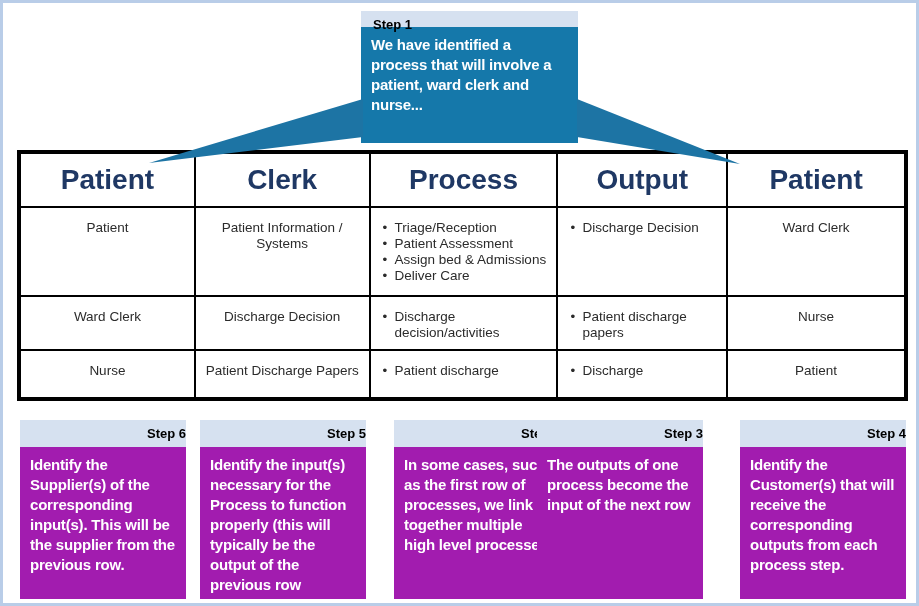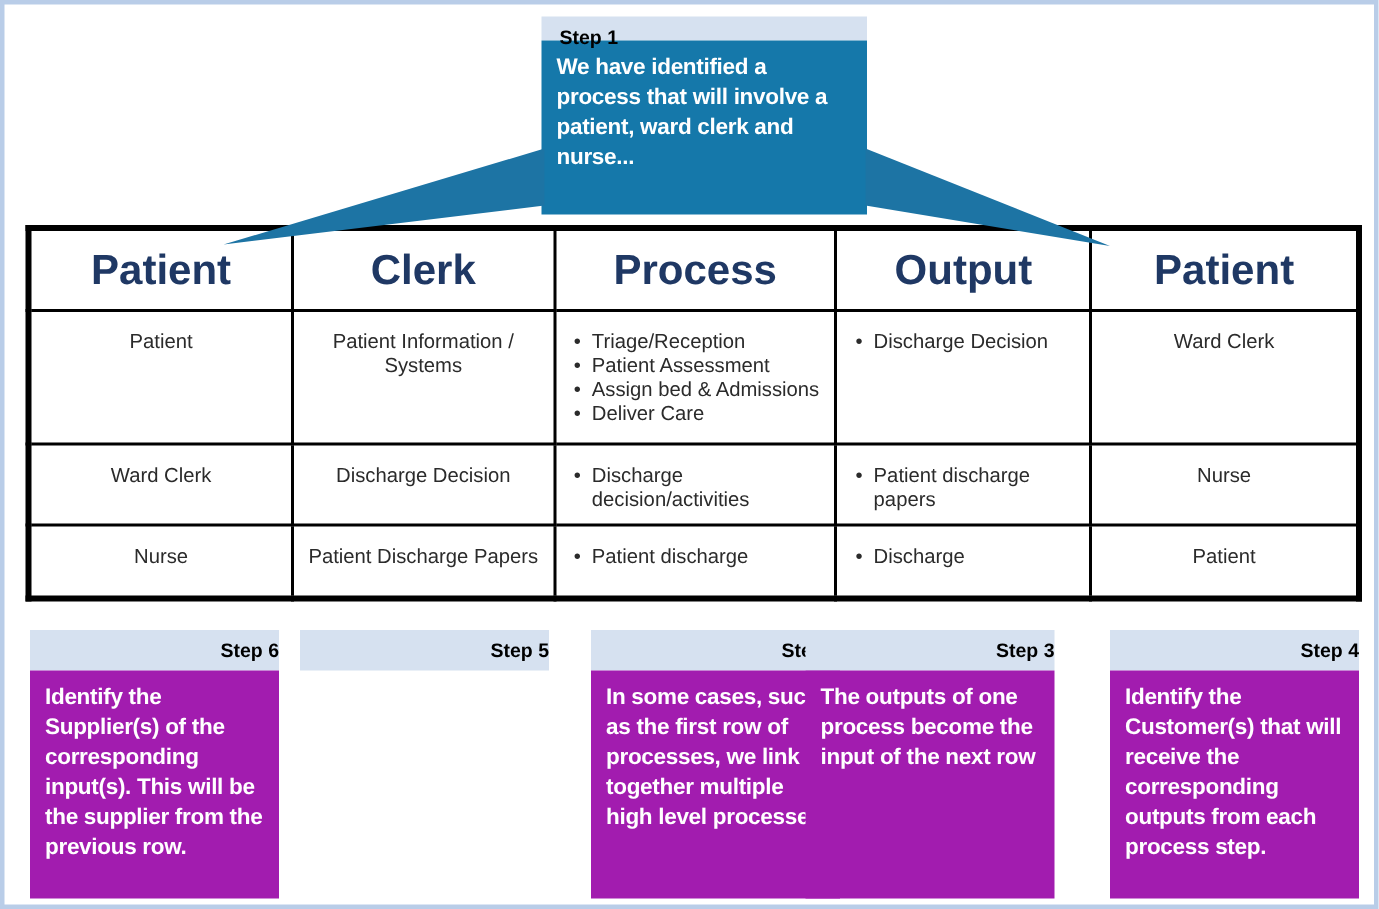--- a/index.html
+++ b/index.html
@@ -154,20 +154,21 @@
     <polygon points="360,96 360,134 146,160" fill="#1d74a4"></polygon>
     <polygon points="574,96 574,134 737,161" fill="#1d74a4"></polygon>
   </svg>
 
   <div class="stepbox s1">
     <div class="step-header">Step 6</div>
     <div class="step-body">Identify the Supplier(s) of the corresponding input(s).  This will be the supplier from the previous row.</div>
   </div>
   <div class="stepbox s2">
     <div class="step-header">Step 5</div>
+    <div class="step-body">Identify the input(s) necessary for the Process to function properly (this will typically be the output of the previous row</div>
   </div>
   <div class="stepbox s3">
     <div class="step-header">Step 2</div>
     <div class="step-body">In some cases, such as the first row of processes, we link together multiple high level processes.</div>
   </div>
   <div class="stepbox s4">
     <div class="step-header">Step 3</div>
     <div class="step-body">The outputs of one process become the input of the next row</div>
   </div>
   <div class="stepbox s5">

